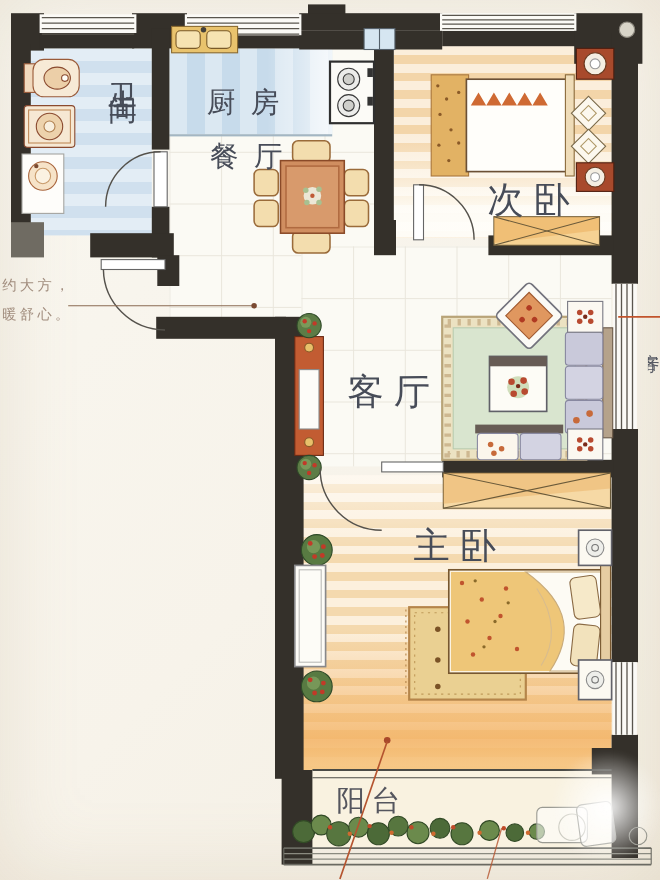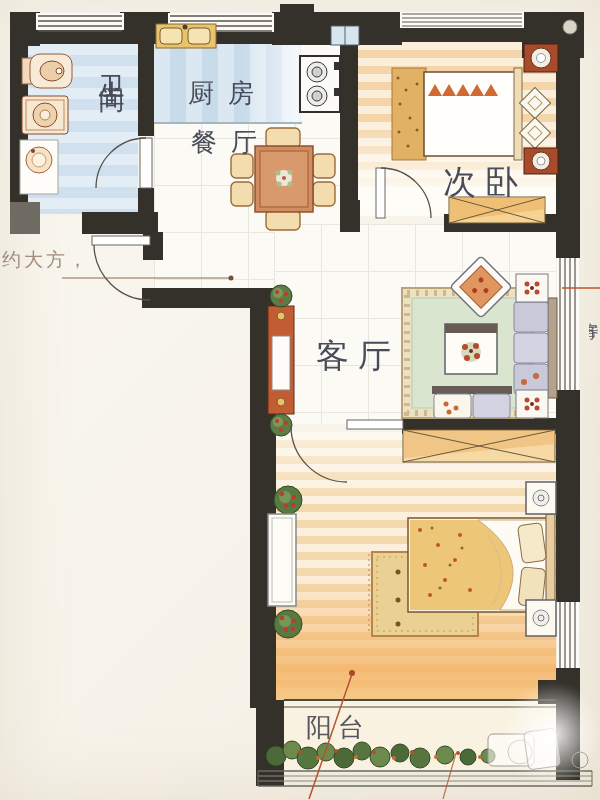--- a/index.html
+++ b/index.html
@@ -22,21 +22,21 @@
     repeating-linear-gradient(180deg,#fbeedb 0 8px,#f3d5a9 8px 16px);}
   .warmM{background:
     linear-gradient(180deg,rgba(255,255,255,.55) 0%,rgba(255,255,255,0) 28%,rgba(255,255,255,0) 52%,rgba(243,176,95,.8) 90%,rgba(247,199,132,.95) 100%),
     repeating-linear-gradient(180deg,#fcf0dd 0 8px,#f4d9ae 8px 16px);}
   .balc{background:#f9f2e0;}
   .wall{position:absolute;background:#34302a;}
   .wall.soft{background:#6f6b62;}
   .lbl{position:absolute;color:#474c58;font-size:33px;letter-spacing:9px;white-space:nowrap;}
   .lbl.vert{writing-mode:vertical-rl;letter-spacing:6px;font-size:26px;}
   .lbl.small{font-size:26px;letter-spacing:6px;}
-  .tagline{position:absolute;left:2px;top:247px;color:#a18d7e;font-size:19px;
+  .tagline{position:absolute;left:2px;top:247px;color:#a18d7e;font-size:13px;
     letter-spacing:3px;line-height:26px;white-space:nowrap;}
   .edge-note{position:absolute;left:589px;top:310px;width:11px;height:52px;overflow:hidden;
     writing-mode:vertical-rl;font-size:15px;color:#575a64;letter-spacing:4px;}
   .glare{position:absolute;left:498px;top:684px;width:108px;height:100px;border-radius:50%;
     background:radial-gradient(circle,rgba(255,255,255,.95) 0%,rgba(255,255,255,0) 70%);
     filter:blur(3px);}
   svg{position:absolute;left:0;top:0;}
 </style>
 </head>
 <body>
@@ -432,22 +432,24 @@
       <line x1="352" y1="674" x2="309" y2="799" stroke="#b5542f" stroke-width="1.5"></line>
     </g>
     <line x1="456" y1="753" x2="443" y2="799" stroke="#b5542f" stroke-width="1.2" opacity="0.8"></line>
   </svg>
 
   <div class="lbl vert" style="left:94px;top:54px;">卫生间</div>
   <div class="lbl small" style="left:188px;top:76px;letter-spacing:14px;">厨房</div>
   <div class="lbl small" style="left:191px;top:125px;letter-spacing:14px;">餐厅</div>
   <div class="lbl" style="left:443px;top:160px;">次卧</div>
   <div class="lbl" style="left:316px;top:334px;">客厅</div>
+  <div class="lbl" style="left:376px;top:474px;">主卧</div>
   <div class="lbl small" style="left:306px;top:710px;color:#55565e;text-align:center;">阳台</div>
 
   <div class="tagline">
     <div>约大方，</div>
+    <div>暖舒心。</div>
   </div>
 
   <div class="edge-note">客厅</div>
 
   <div class="glare"></div>
 </div>
 
 </body></html>

